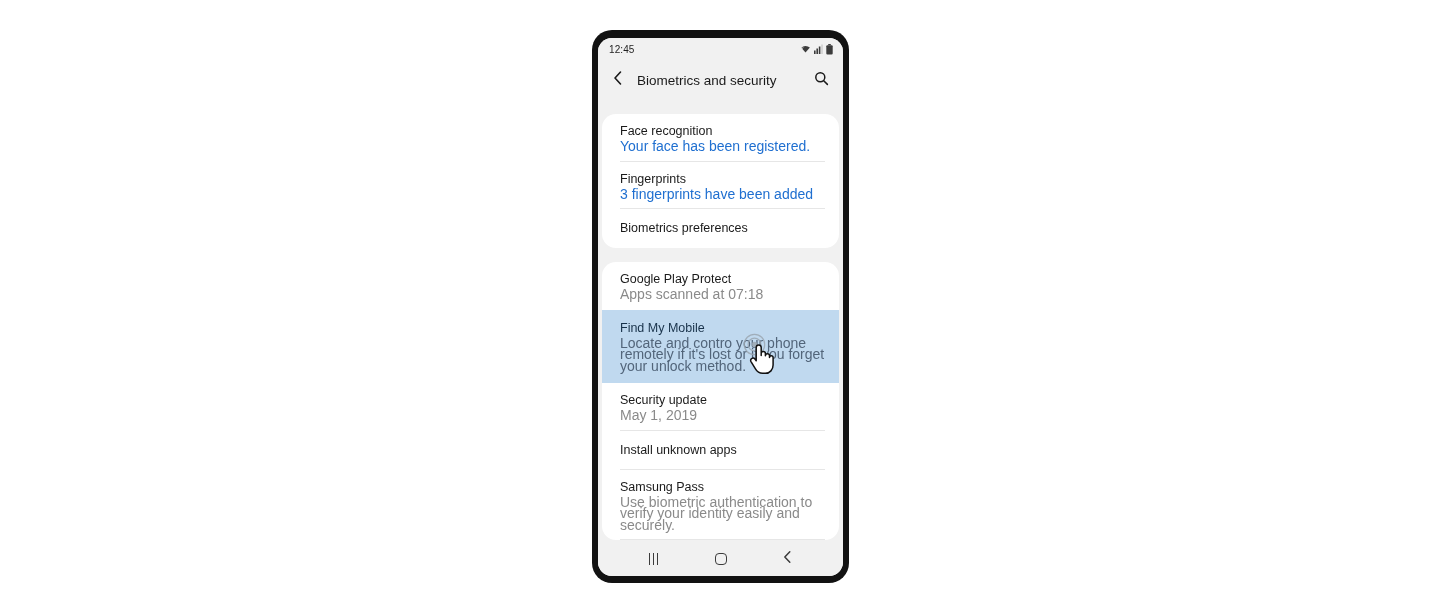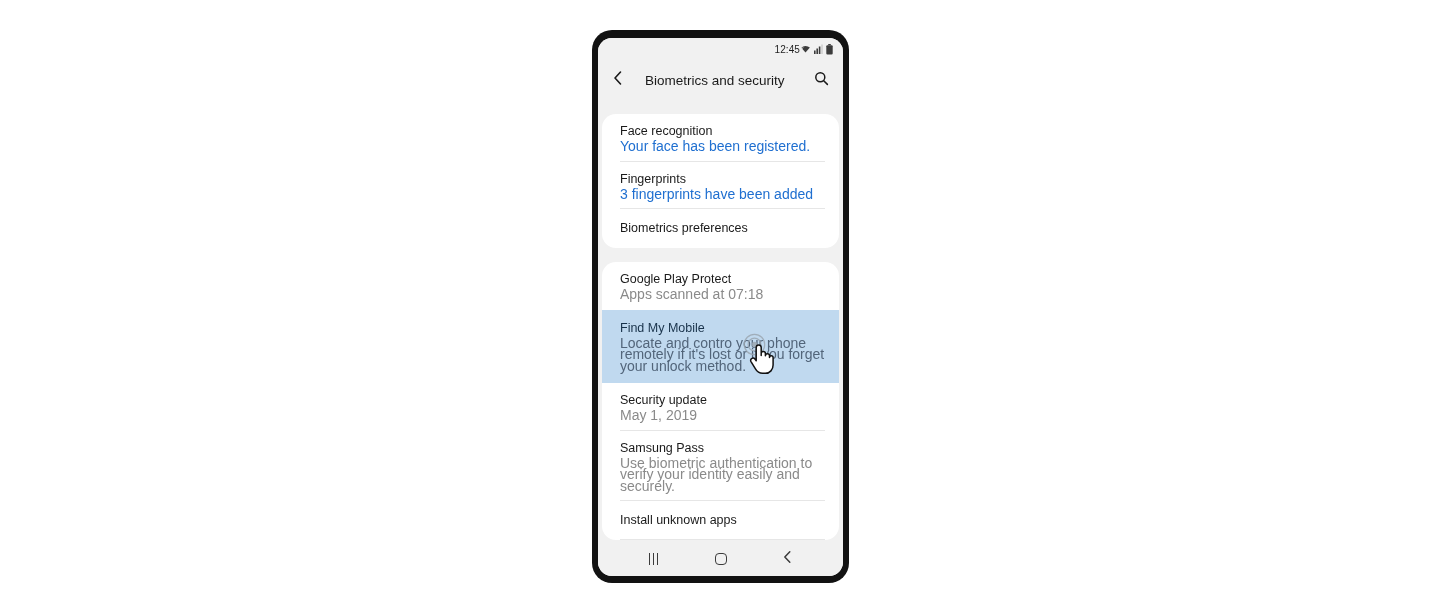--- a/index.html
+++ b/index.html
@@ -29,21 +29,21 @@
     background: #f1f1f1;
     border-radius: 14px;
     overflow: hidden;
   }
 
   
   .status-bar {
     height: 22px;
     display: flex;
     align-items: center;
-    justify-content: flex-end;
+    justify-content: space-between;
     padding: 0 10px 0 11px;
     background: #f1f1f1;
   }
   .status-clock {
     font-size: 10px;
     color: #1f1f1f;
     letter-spacing: .1px;
   }
   .status-icons {
     display: flex;
@@ -62,21 +62,21 @@
   }
   .app-bar-back {
     width: 22px; height: 22px;
     display: flex; align-items: center; justify-content: center;
     cursor: pointer;
   }
   .app-bar-title {
     flex: 1;
     font-size: 13.5px;
     color: #1a1a1a;
-    margin-left: 16px;
+    margin-left: 8px;
     white-space: nowrap;
   }
   .app-bar-search {
     width: 22px; height: 22px;
     display: flex; align-items: center; justify-content: center;
     cursor: pointer;
   }
 
   
   .settings-body {
@@ -255,28 +255,28 @@
           <div class="row-title">Find My Mobile</div>
           <div class="row-sub" style="width:218px">Locate and contro your phone remotely if it's lost or if you forget your unlock method.</div>
         </div>
 
         <div class="row">
           <div class="row-title">Security update</div>
           <div class="row-sub">May 1, 2019</div>
           <div class="divider"></div>
         </div>
 
+        <div class="row" style="padding-top:11px;padding-bottom:11px">
+          <div class="row-title">Install unknown apps</div>
+          <div class="divider"></div>
+        </div>
+
         <div class="row">
           <div class="row-title">Samsung Pass</div>
           <div class="row-sub" style="width:210px">Use biometric authentication to verify your identity easily and securely.</div>
-          <div class="divider"></div>
-        </div>
-
-        <div class="row" style="padding-top:11px;padding-bottom:11px">
-          <div class="row-title">Install unknown apps</div>
           <div class="divider"></div>
         </div>
       </div>
     </div>
 
     <div class="nav-bar">
       <div class="nav-btn">
         <span class="nav-recents">
           <i></i>
             <i></i>

